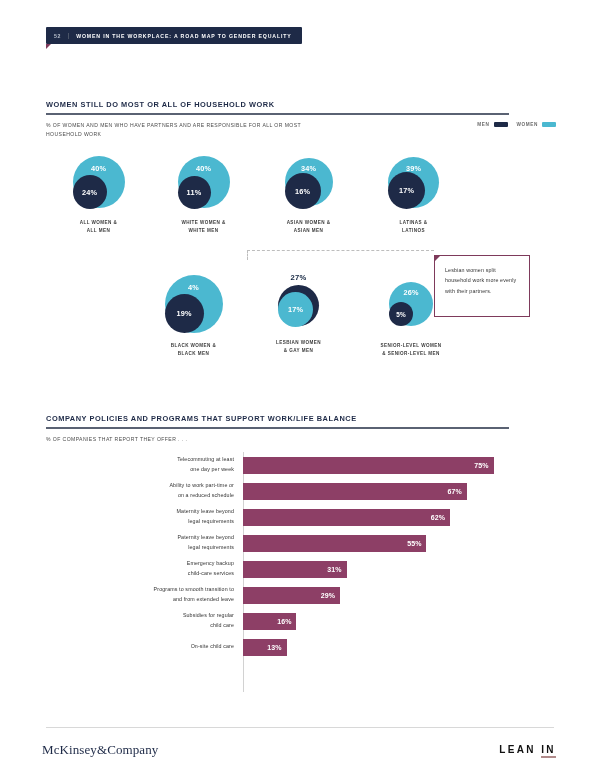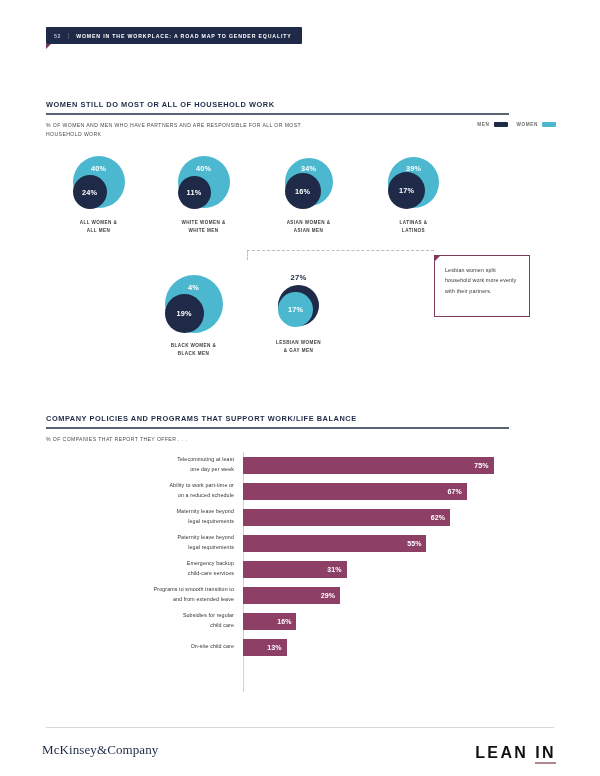--- a/index.html
+++ b/index.html
@@ -102,21 +102,21 @@
     position:absolute;left:243px;top:452px;width:1px;height:240px;background:#d2d2d2;
   }
 
   
   .foot-rule{position:absolute;left:46px;top:727px;width:508px;height:1px;background:#d8d8d8;}
   .mck{
     position:absolute;left:42px;top:742px;font-family:"Liberation Serif", serif;
     font-size:13px;color:#1e2a47;letter-spacing:.1px;
   }
   .leanin{
-    position:absolute;right:44px;top:744px;font-size:16px;font-weight:700;
+    position:absolute;right:44px;top:744px;font-size:10px;font-weight:700;
     letter-spacing:2.4px;color:#111111;
   }
   .leanin u{text-decoration:none;border-bottom:2px solid #b08a8a;padding-bottom:1px;}
 </style>
 </head>
 <body>
 
 <div class="page">
 
   <div class="hdr-bar">
@@ -232,20 +232,34 @@
           <div class="inner" style="width:35px;height:35px;background:#4bb8d0;bottom:0px;">
             <span class="inner-lbl" style="color:#fff">17%</span>
           </div>
         </div>
         <div class="clabel" style="margin-top:12px;">
           <div>LESBIAN WOMEN</div>
           <div>&amp; GAY MEN</div>
         </div>
       </div>
 
+      <div class="cell" style="width:120px;">
+        <div class="cwrap" style="height:62px;">
+          <div class="outer" style="width:44px;height:44px;background:#4bb8d0;padding-top:6px;box-sizing:border-box;">
+            <span class="outer-lbl">26%</span>
+          </div>
+          <div class="inner" style="width:24px;height:24px;background:#1e2a47;bottom:9px;">
+            <span class="inner-lbl" style="color:#fff;font-size:6.4px;">5%</span>
+          </div>
+        </div>
+        <div class="clabel">
+          <div>SENIOR-LEVEL WOMEN</div>
+          <div>&amp; SENIOR-LEVEL MEN</div>
+        </div>
+      </div>
 
     </div>
   </div>
 
   <div class="dash"></div>
   <div class="dash-v"></div>
   <div class="callout">
     <div class="callout-txt">Lesbian women split household work more evenly with their partners.</div>
   </div>
   <div class="callout-fold"></div>

